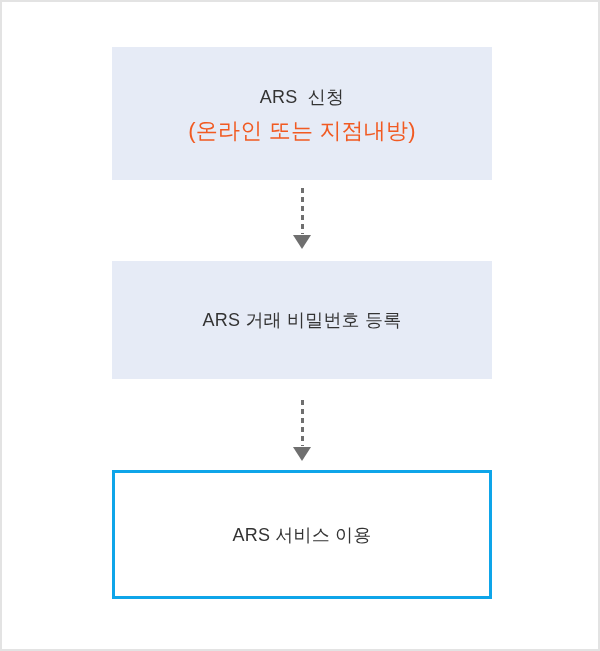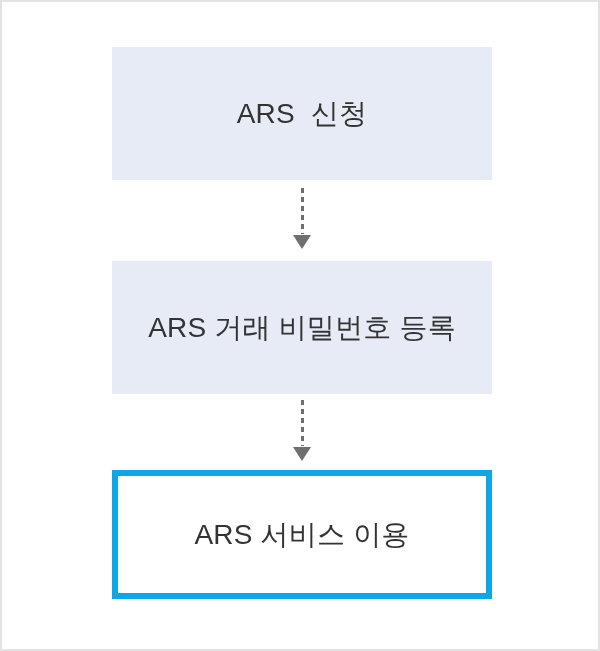--- a/index.html
+++ b/index.html
@@ -26,28 +26,28 @@
     justify-content: center;
     align-items: center;
     text-align: center;
     box-sizing: border-box;
   }
   .step-box.filled {
     background: #e6ebf6;
   }
   .step-box.outlined {
     background: #ffffff;
-    border: 6px solid #0ea5e9;
+    border: 3px solid #0ea5e9;
   }
   .step-box-1 { top: 45px;  height: 133px; }
-  .step-box-2 { top: 259px; height: 133px; }
+  .step-box-2 { top: 259px; height: 118px; }
   .step-box-3 { top: 468px; height: 129px; }
   .step-title {
     color: #333333;
-    font-size: 28px;
+    font-size: 18px;
     line-height: 34px;
     white-space: pre-wrap;
     letter-spacing: 0.2px;
   }
   .step-subtitle {
     color: #f15a22;
     font-size: 22px;
     line-height: 34px;
     white-space: pre-wrap;
     letter-spacing: 0.2px;
@@ -80,20 +80,21 @@
     margin-top: 1px;
   }
 </style>
 </head>
 <body>
 
 <div class="canvas">
 
   <div class="step-box filled step-box-1">
     <div class="step-title">ARS  신청</div>
+    <div class="step-subtitle">(온라인 또는 지점내방)</div>
   </div>
 
   <div class="flow-arrow flow-arrow-1">
     <span class="arrow-shaft"></span>
     <span class="arrow-head"></span>
   </div>
 
   <div class="step-box filled step-box-2">
     <div class="step-title">ARS 거래 비밀번호 등록</div>
   </div>

